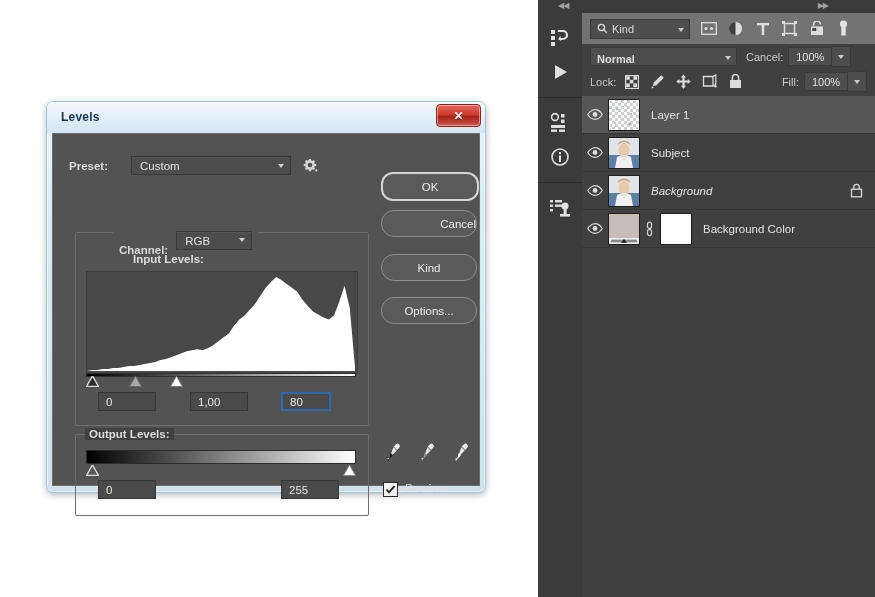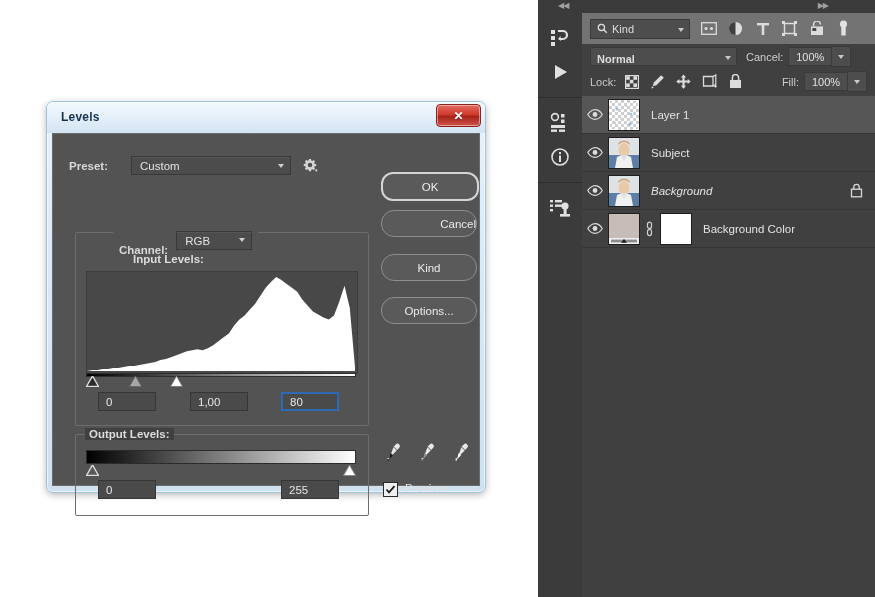--- a/index.html
+++ b/index.html
@@ -372,21 +372,21 @@
         </svg>
       </div>
       <div class="slider-tri" style="left:117px; top:242px;">
         <svg width="13" height="11" viewBox="0 0 13 11">
           <polygon points="6.5,0 12.5,10.5 0.5,10.5" fill="#ffffff" stroke="#7a7a7a" stroke-width="1"></polygon>
         </svg>
       </div>
 
       <div class="numfield" style="left:45px; top:258px; width:58px;">0</div>
       <div class="numfield" style="left:137px; top:258px; width:58px;">1,00</div>
-      <div class="numfield focused" style="left:228px; top:258px; width:58px;">80</div>
+      <div class="numfield focused" style="left:228px; top:258px; width:50px;">80</div>
 
       <div class="section-lbl" id="output-levels-lbl" style="background:#404040;padding:0 4px;">Output Levels:</div>
 
       <div class="gradient-bar"></div>
 
       <div class="slider-tri" style="left:33px; top:331px;">
         <svg width="13" height="11" viewBox="0 0 13 11">
           <polygon points="6.5,0 12.5,10.5 0.5,10.5" fill="#585858" stroke="#dcdcdc" stroke-width="1.4"></polygon>
         </svg>
       </div>

